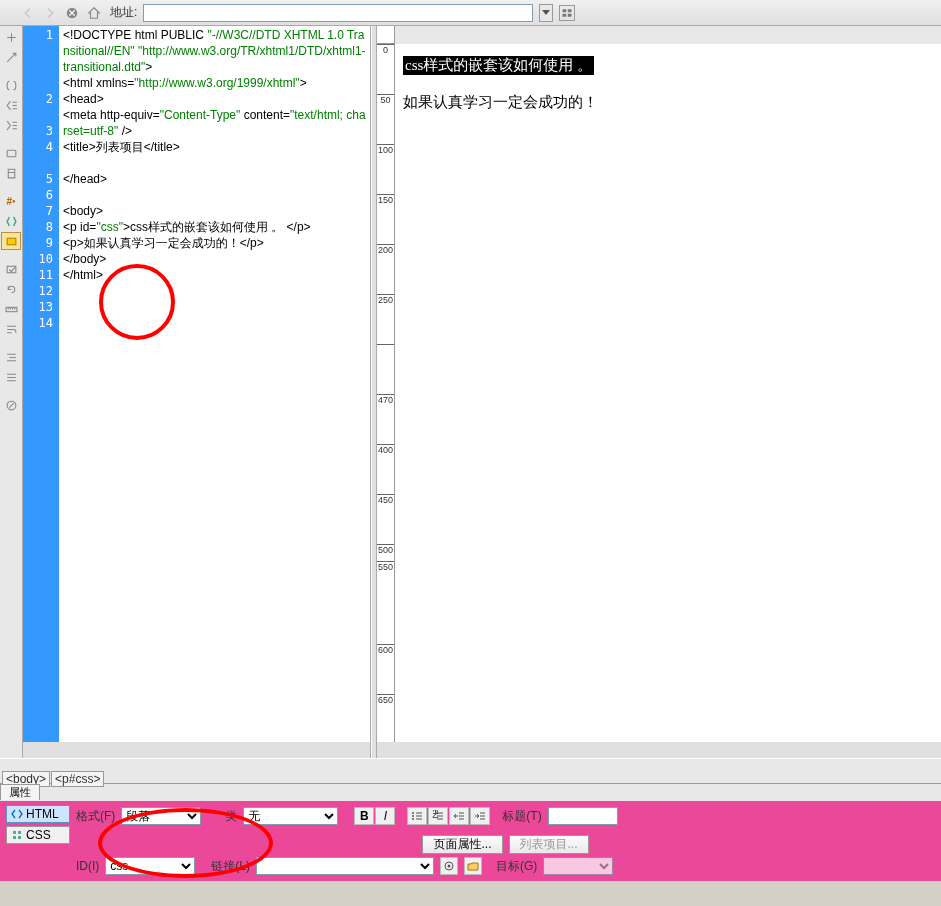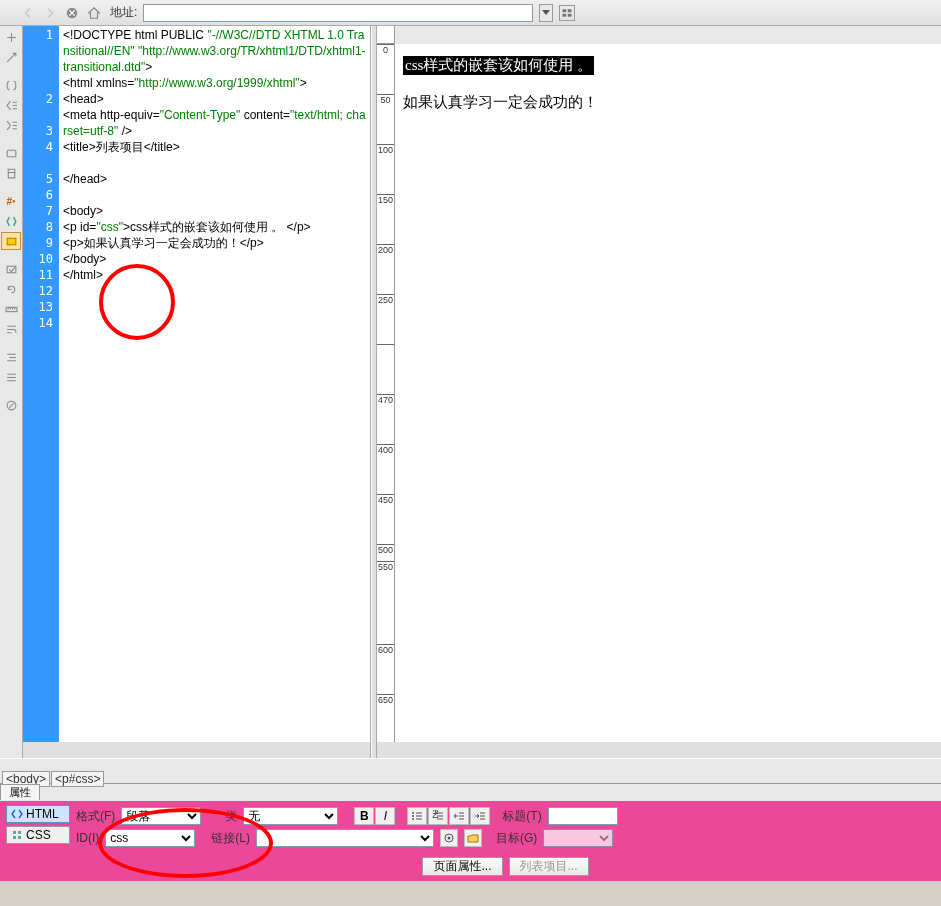--- a/index.html
+++ b/index.html
@@ -305,40 +305,40 @@
             </div>
           <div class="fmt">
               <svg width="12" height="12" viewBox="0 0 12 12">
                 <path d="M1 6 L4 6 M3 4 L5 6 L3 8 M6 3 L11 3 M6 6 L11 6 M6 9 L11 9" stroke="#555" fill="none"></path>
               </svg>
             </div>
         </div>
         <span class="lbl" style="margin-left:6px">标题(T)</span>
         <input class="sel" style="width: 70px;">
       </div>
+      <div class="prop-row" style="justify-content:center;margin-top:6px">
+        <button class="btn-flat">页面属性...</button>
+        <button class="btn-flat" disabled="">列表项目...</button>
+      </div>
       <div class="prop-row">
         <span class="lbl">ID(I)</span>
         <select class="sel" style="width:90px"><option>css</option></select>
         <span class="lbl" style="margin-left:10px">链接(L)</span>
         <select class="sel" style="width:178px"><option></option></select>
         <span class="fmt" style="width:18px">
             <svg width="12" height="12" viewBox="0 0 12 12">
               <circle cx="6" cy="6" r="4" stroke="#555" fill="none"></circle>
               <circle cx="6" cy="6" r="1.5" fill="#555"></circle>
             </svg>
           </span>
         <span class="fmt" style="width:18px">
             <svg width="12" height="12" viewBox="0 0 12 12">
               <path d="M1 4 L4 4 L5 3 L11 3 L11 10 L1 10 Z" fill="#fc6" stroke="#a70"></path>
             </svg>
           </span>
         <span class="lbl" style="margin-left:8px">目标(G)</span>
         <select class="sel" style="width:70px" disabled=""></select>
       </div>
-      <div class="prop-row" style="justify-content:center;margin-top:6px">
-        <button class="btn-flat">页面属性...</button>
-        <button class="btn-flat" disabled="">列表项目...</button>
-      </div>
     </div>
   </div>
 </div>
 
 <div class="circle2"></div>
 
 </body></html>

